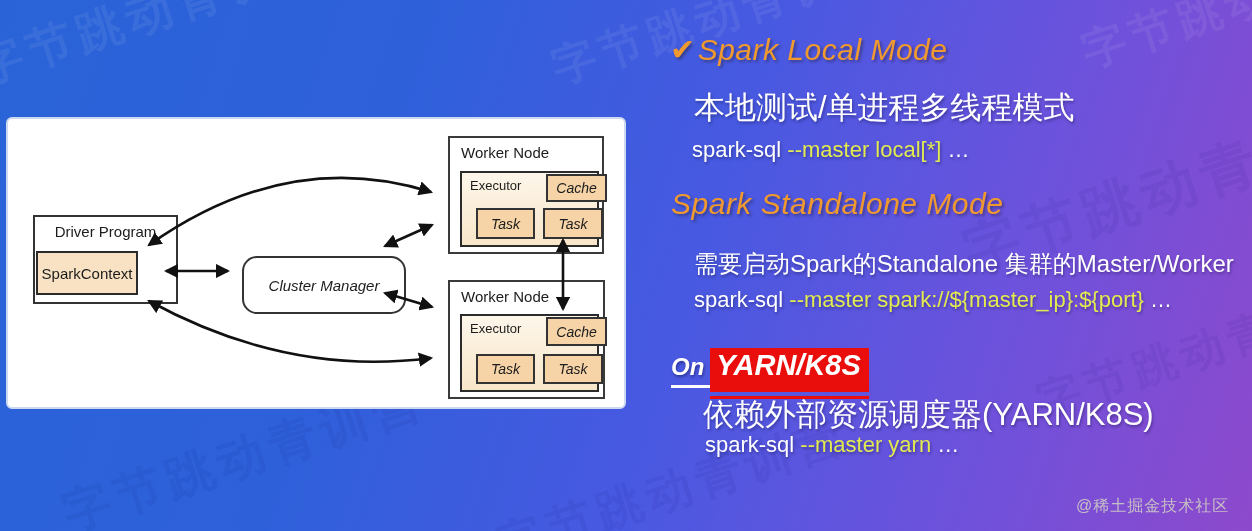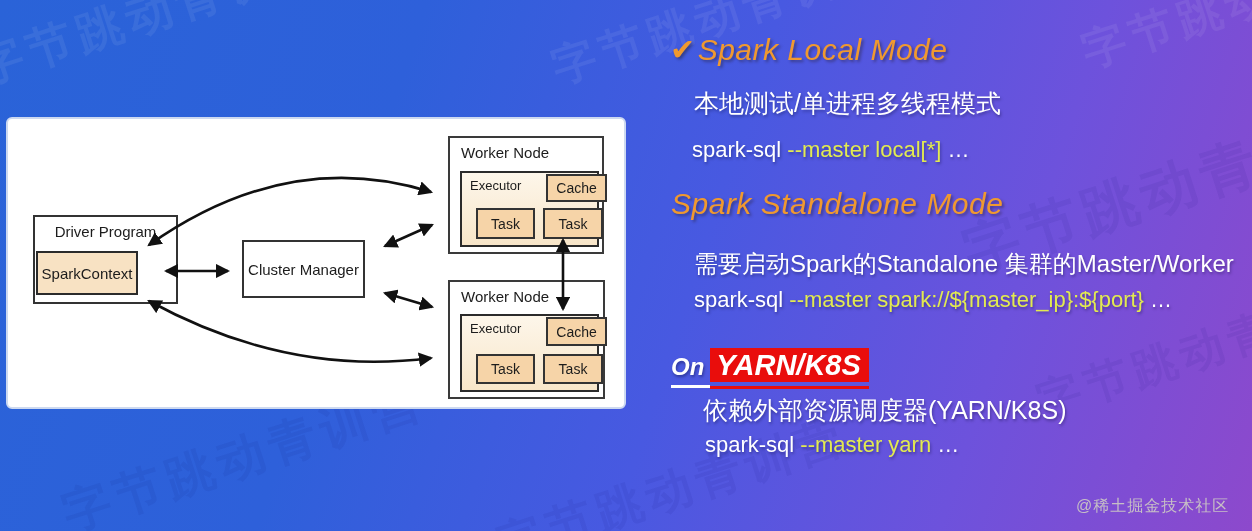--- a/index.html
+++ b/index.html
@@ -23,59 +23,59 @@
   .panel {
     position:absolute; left:6px; top:117px; width:620px; height:292px;
     background:#ffffff; border:2px solid #cdd9f0; border-radius:6px;
   }
   .dbox {
     position:absolute; background:#ffffff; border:2px solid #333;
     color:#1c1c1c; font-size:15px;margin-left:8px;
   }
   .dbox .toplabel { display:block; padding:6px 0 0 0; text-align:center; }
   .worker-label { position:absolute; left:11px; top:6px; font-size:15px; color:#1c1c1c; }
-  .centered { display:flex; align-items:center; justify-content:center; }
+  .centered { display:flex; align-items:center; justify-content:center;font-style:italic; }
   .peach    { background:#f6d4a8; }
   .exec {
     position:absolute; border:2px solid #2b2b2b;
     background:linear-gradient(180deg,#fdf6ea 0%, #f8e6c9 100%);
   }
   .exec-label { position:absolute; left:8px; top:5px; font-size:13px; color:#1c1c1c; }
   .spark-context {
     position:absolute; border:2px solid #2b2b2b; background:#f8e2c3;
     display:flex; align-items:center; justify-content:center; font-size:15px; color:#1c1c1c;
   }
   .arrows { position:absolute; left:0; top:0; pointer-events:none; }
 
   
   .sec-title {
     position:absolute; font-style:italic; font-weight:normal; font-size:30px;
     color:#f0992f; letter-spacing:0.5px; white-space:nowrap;
     text-shadow:2px 2px 3px rgba(30,15,0,0.38);
   }
   .check { font-style:normal; margin-right:2px; }
   .sec-desc {
-    position:absolute; color:#ffffff; font-size:25px; white-space:nowrap;
+    position:absolute; color:#ffffff; font-size:31px; white-space:nowrap;
     text-shadow:1px 2px 3px rgba(0,0,40,0.35);
   }
   .sec-cmd {
     position:absolute; color:#ffffff; font-size:22px; white-space:nowrap;
     text-shadow:1px 2px 3px rgba(0,0,40,0.35);
   }
   .hl { color:#e2ea50; }
 
   .yarn-title { position:absolute; white-space:nowrap; }
   .yarn-on {
     display:inline-block; font-style:italic; font-weight:bold; font-size:24px;
     color:#ffffff; border-bottom:3px solid #ffffff; padding:0 6px 4px 0;
     text-shadow:1px 2px 3px rgba(0,0,40,0.4);
   }
   .yarn-red {
     position:relative; display:inline-block; font-style:italic; font-weight:bold;
-    font-size:29px; color:#ffffff; background:#e90d0c; padding:1px 8px 0 6px;
+    font-size:29px; color:#ffffff; background:#e90d0c; padding:1px 8px 10px 6px;
   }
   .yarn-red::after {
     content:""; position:absolute; left:0; right:0; bottom:-7px; height:3px; background:#e90d0c;
   }
 
   .corner-wm {
     position:absolute; left:1076px; top:496px; font-size:16px;
     color:rgba(210,210,195,0.85); letter-spacing:1px; white-space:nowrap;
   }
 </style>
@@ -94,21 +94,21 @@
 
   <div class="panel">
 
     <div class="dbox" style="left:17px; top:96px; width:145px; height:89px;">
       <span class="toplabel">Driver Program</span>
     </div>
     <div class="spark-context" style="left:28px; top:132px; width:102px; height:44px;">
       <span>SparkContext</span>
     </div>
 
-    <div class="dbox centered" style="left:226px; top:121px; width:123px; height:58px;">
+    <div class="dbox centered" style="left:226px; top:137px; width:164px; height:58px;border-radius:15px;">
       <span>Cluster Manager</span>
     </div>
 
     <div class="dbox" style="left:432px; top:17px; width:156px; height:118px; border-color:#3a3a3a;">
       <span class="worker-label">Worker Node</span>
       <div class="exec" style="left:10px; top:33px; width:139px; height:76px;">
         <span class="exec-label">Executor</span>
       </div>
       <div class="dbox peach centered" style="left:88px; top:36px; width:61px; height:28px; font-size:14px;">
         <span>Cache</span>

